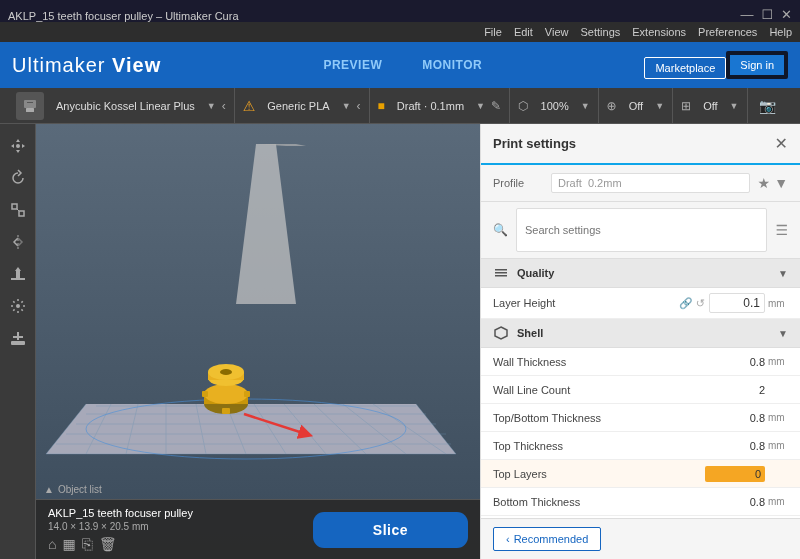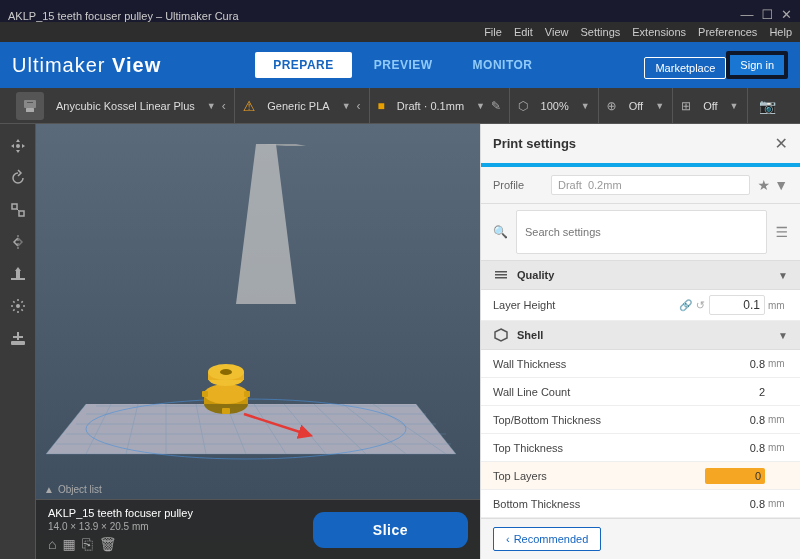--- a/index.html
+++ b/index.html
@@ -213,21 +213,21 @@
       width: 320px;
       background: #f5f5f5;
       border-left: 1px solid #ddd;
       display: flex;
       flex-direction: column;
       overflow: hidden;
     }
     #settings-header {
       background: #f5f5f5;
       padding: 10px 12px;
-      border-bottom: 4px solid #0ea5e9;
+      border-bottom: 2px solid #0ea5e9;
       display: flex;
       align-items: center;
       justify-content: space-between;
     }
     #settings-title { font-size: 13px; font-weight: 600; color: #333; }
     #settings-close { cursor: pointer; color: #666; font-size: 16px; }
 
     
     #profile-row {
       padding: 8px 12px;
@@ -368,21 +368,20 @@
   <span>View</span>
   <span>Settings</span>
   <span>Extensions</span>
   <span>Preferences</span>
   <span>Help</span>
 </div>
 
 <div id="header">
   <div id="logo">Ultimaker <span>View</span></div>
   <div id="header-tabs">
-    <div class="header-tab active">PREPARE</div>
     <div class="header-tab">PREVIEW</div>
     <div class="header-tab">MONITOR</div>
   </div>
   <div id="header-right">
     <button id="marketplace-btn">Marketplace</button>
     <button id="signin-btn">Sign in</button>
   </div>
 </div>
 
 <div id="toolbar">

